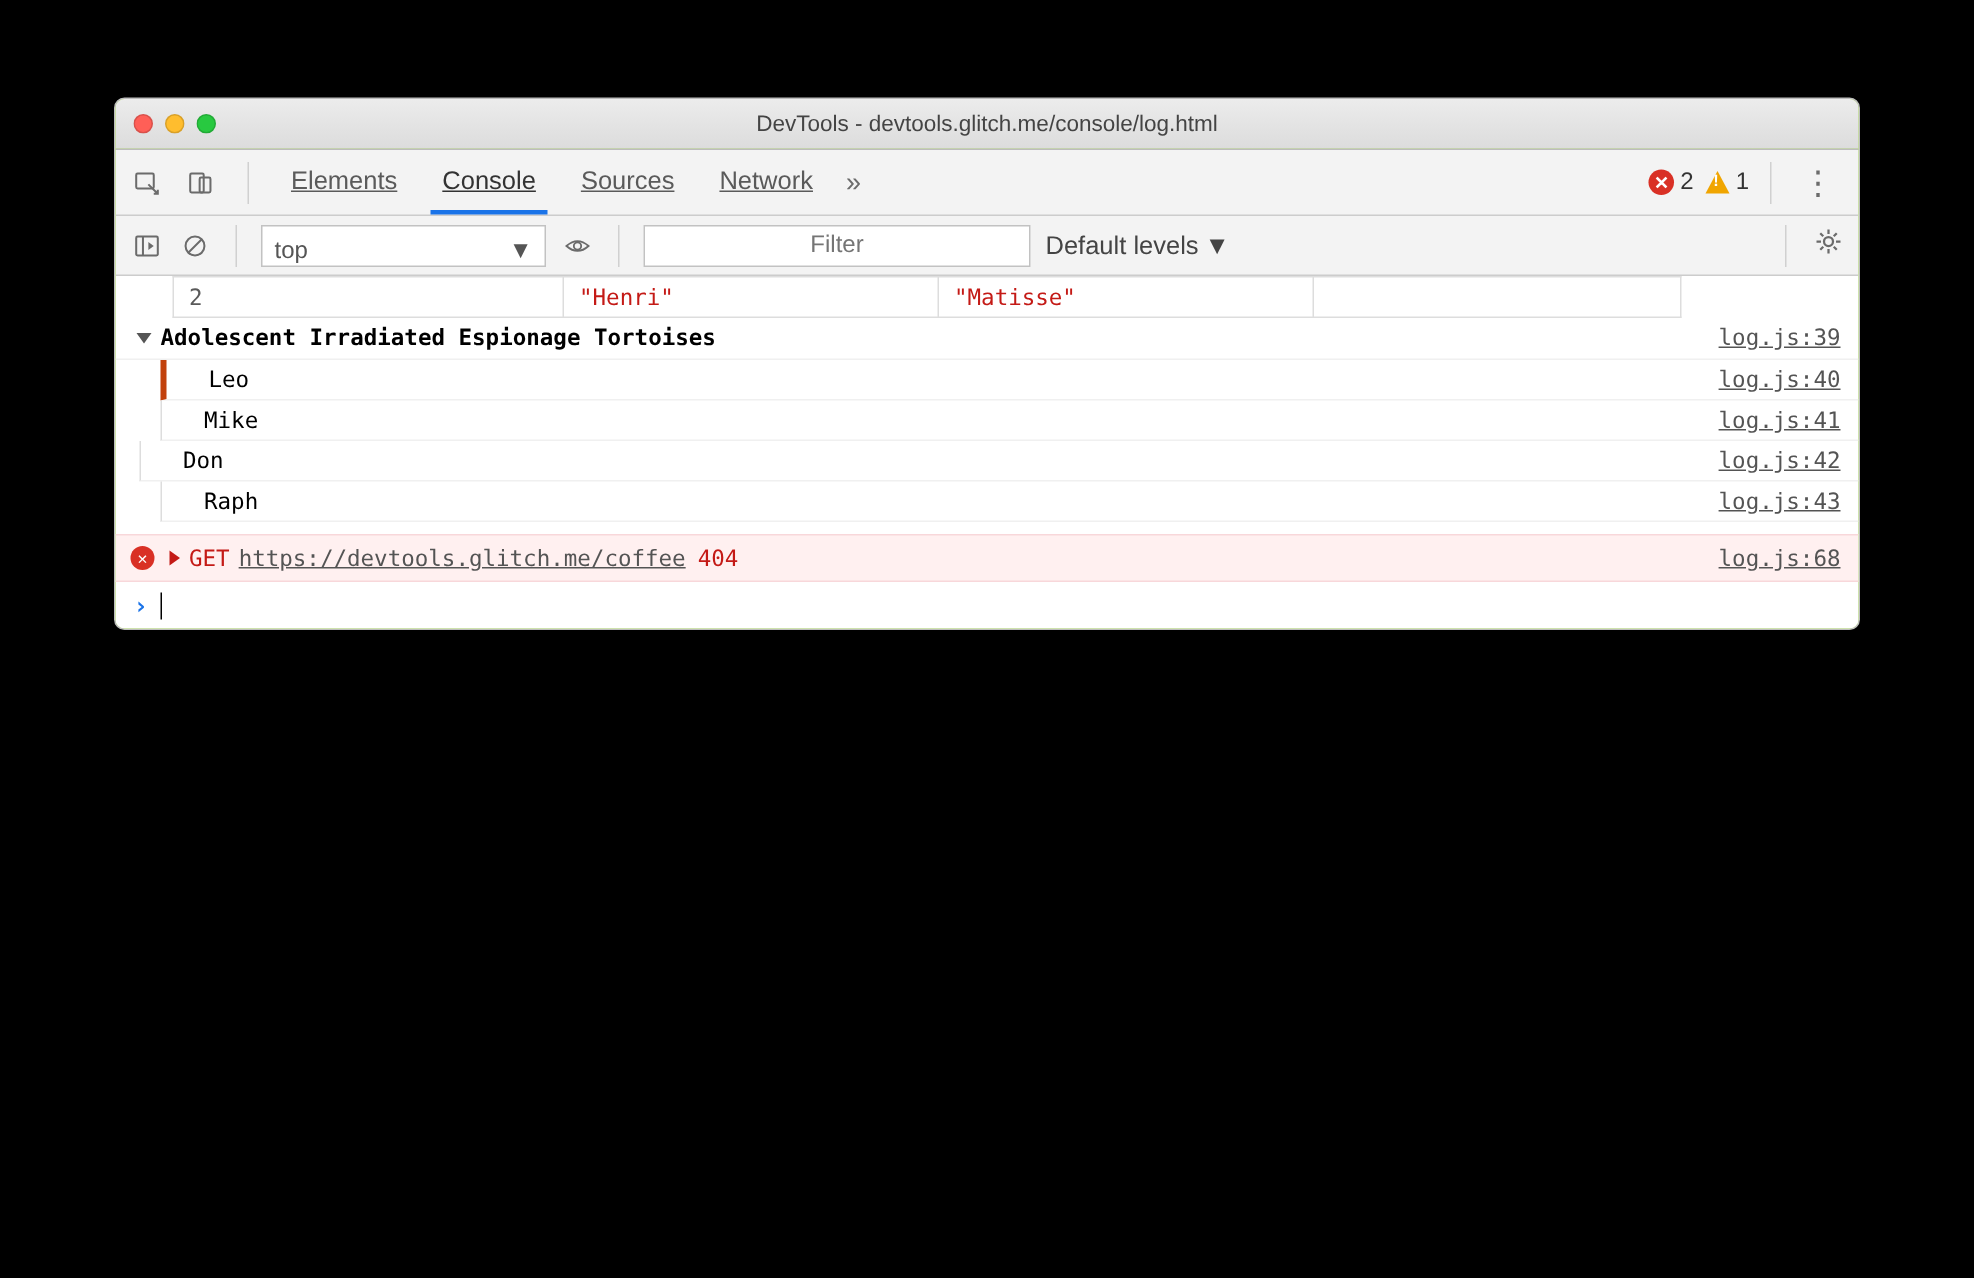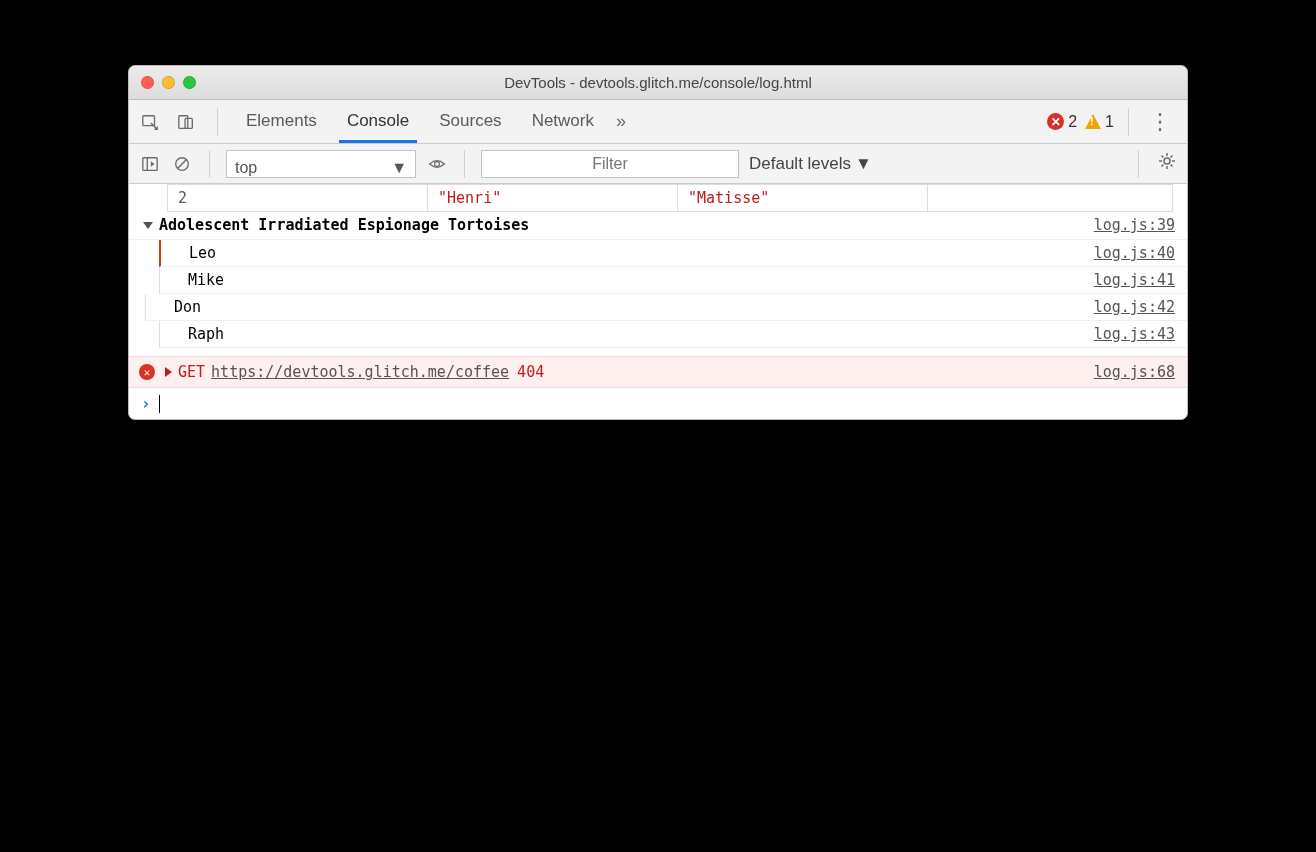--- a/index.html
+++ b/index.html
@@ -7,21 +7,21 @@
     background: #000;
     font-family: -apple-system, BlinkMacSystemFont, "Segoe UI", Helvetica, Arial, sans-serif;
     width: 1316px;
     height: 852px;
     display: flex;
     align-items: flex-start;
     justify-content: center;
     padding-top: 65px;
   }
   .window {
-    width: 1060px;
+    width: 1164px;
     background: #bef264;
     border-radius: 7px;
     box-shadow: 0 20px 60px rgba(0,0,0,0.5);
     overflow: hidden;
     border: 1px solid #bdbdbd;
   }
   .titlebar {
     height: 34px;
     background: linear-gradient(#ececec, #dcdcdc);
     border-bottom: 1px solid #bcbcbc;
@@ -47,20 +47,21 @@
     align-items: center;
     padding: 0 10px;
     gap: 14px;
   }
   .ticon { width: 22px; height: 22px; display:flex; align-items:center; justify-content:center; color:#6b6b6b; }
   .ticon svg { width: 18px; height: 18px; stroke: #6b6b6b; fill: none; stroke-width: 1.5; }
   .vsep { width:1px; height:28px; background:#d0d0d0; margin: 0 6px; }
   .tab {
     font-size: 17px; color:#5a5a5a; padding: 10px 8px 9px; cursor:pointer;
     border-bottom: 3px solid transparent;
+    text-decoration: underline;
   }
   .tab.active { color:#333; border-bottom-color:#1a73e8; }
   .overflow-chevrons { color:#6b6b6b; font-size:18px; }
   .tabbar-right { margin-left:auto; display:flex; align-items:center; gap:8px; }
   .badge { display:flex; align-items:center; gap:4px; font-size:16px; color:#333; }
   .badge .circle { width:17px; height:17px; border-radius:50%; display:flex; align-items:center; justify-content:center; color:#fff; font-size:12px; font-weight:bold; }
   .badge .circle.err { background:#d93025; }
   .badge .tri { width:0;height:0;border-left:8px solid transparent;border-right:8px solid transparent;border-bottom:15px solid #f0a500; position:relative; }
   .badge .tri::after { content:"!"; position:absolute; left:-3px; top:1px; font-size:11px; color:#fff; font-weight:bold;}
   .kebab { font-size:22px; color:#6b6b6b; padding:0 6px; cursor:pointer; }
@@ -225,21 +226,21 @@
 
 
     <div class="row">
       <div class="group-header">
         <span class="tri-down"></span>
         <span>Adolescent Irradiated Espionage Tortoises</span>
       </div>
       <div class="src">log.js:39</div>
     </div>
 
-    <div class="child-row" style="margin-left:30px;border-left:2px solid #c2410c;">
+    <div class="child-row" style="margin-left:30px;border-left:4px solid #c2410c;">
       <div style="padding-left:28px">Leo</div>
       <div class="src">log.js:40</div>
     </div>
     <div class="child-row" style="margin-left:30px;border-left:1px solid #ddd;">
       <div style="padding-left:28px">Mike</div>
       <div class="src">log.js:41</div>
     </div>
     <div class="child-row" style="margin-left:16px;border-left:1px solid #ddd;">
       <div style="padding-left:28px">Don</div>
       <div class="src">log.js:42</div>

